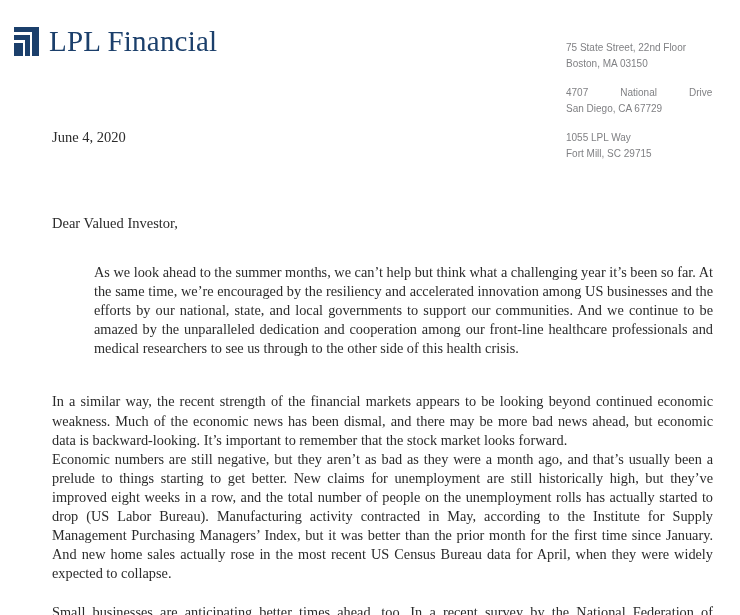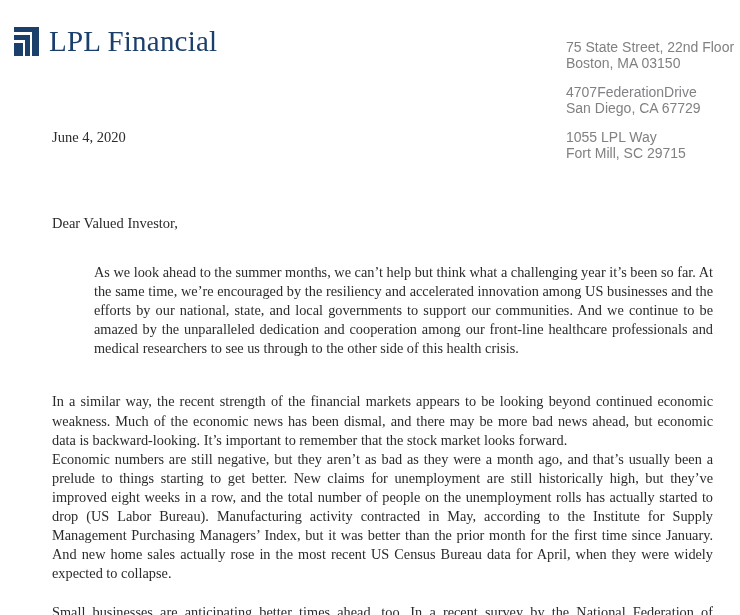--- a/index.html
+++ b/index.html
@@ -58,37 +58,37 @@
     white-space: nowrap;
   }
 
   
   .addresses {
     position: absolute;
     left: 566px;
     top: 40px;
     width: 175px;
     font-family: "Liberation Sans", "DejaVu Sans", sans-serif;
-    font-size: 14px;
+    font-size: 10px;
     line-height: 15.5px;
     color: #808184;
   }
   .addr-block {
     margin-bottom: 14px;
   }
   .addr-block:last-child {
     margin-bottom: 0;
   }
   .addr-line {
     white-space: nowrap;
   }
   .addr-line.spread {
     display: flex;
-    justify-content: space-between;
     width: 124px;
+    gap: 32px;
   }
   .addr-line.spread > span {
     white-space: nowrap;
   }
 
   
   .letter {
     position: absolute;
     left: 52px;
     top: 128px;
@@ -145,21 +145,21 @@
     <div class="addresses">
 
       <div class="addr-block">
         <div class="addr-line">75 State Street, 22nd Floor</div>
         <div class="addr-line">Boston, MA 03150</div>
       </div>
 
       <div class="addr-block">
         <div class="addr-line spread">
           <span>4707</span>
-          <span>Federation</span>
+          <span>National</span>
           <span>Drive</span>
         </div>
         <div class="addr-line">San Diego, CA 67729</div>
       </div>
 
       <div class="addr-block">
         <div class="addr-line">1055 LPL Way</div>
         <div class="addr-line">Fort Mill, SC 29715</div>
       </div>
 

